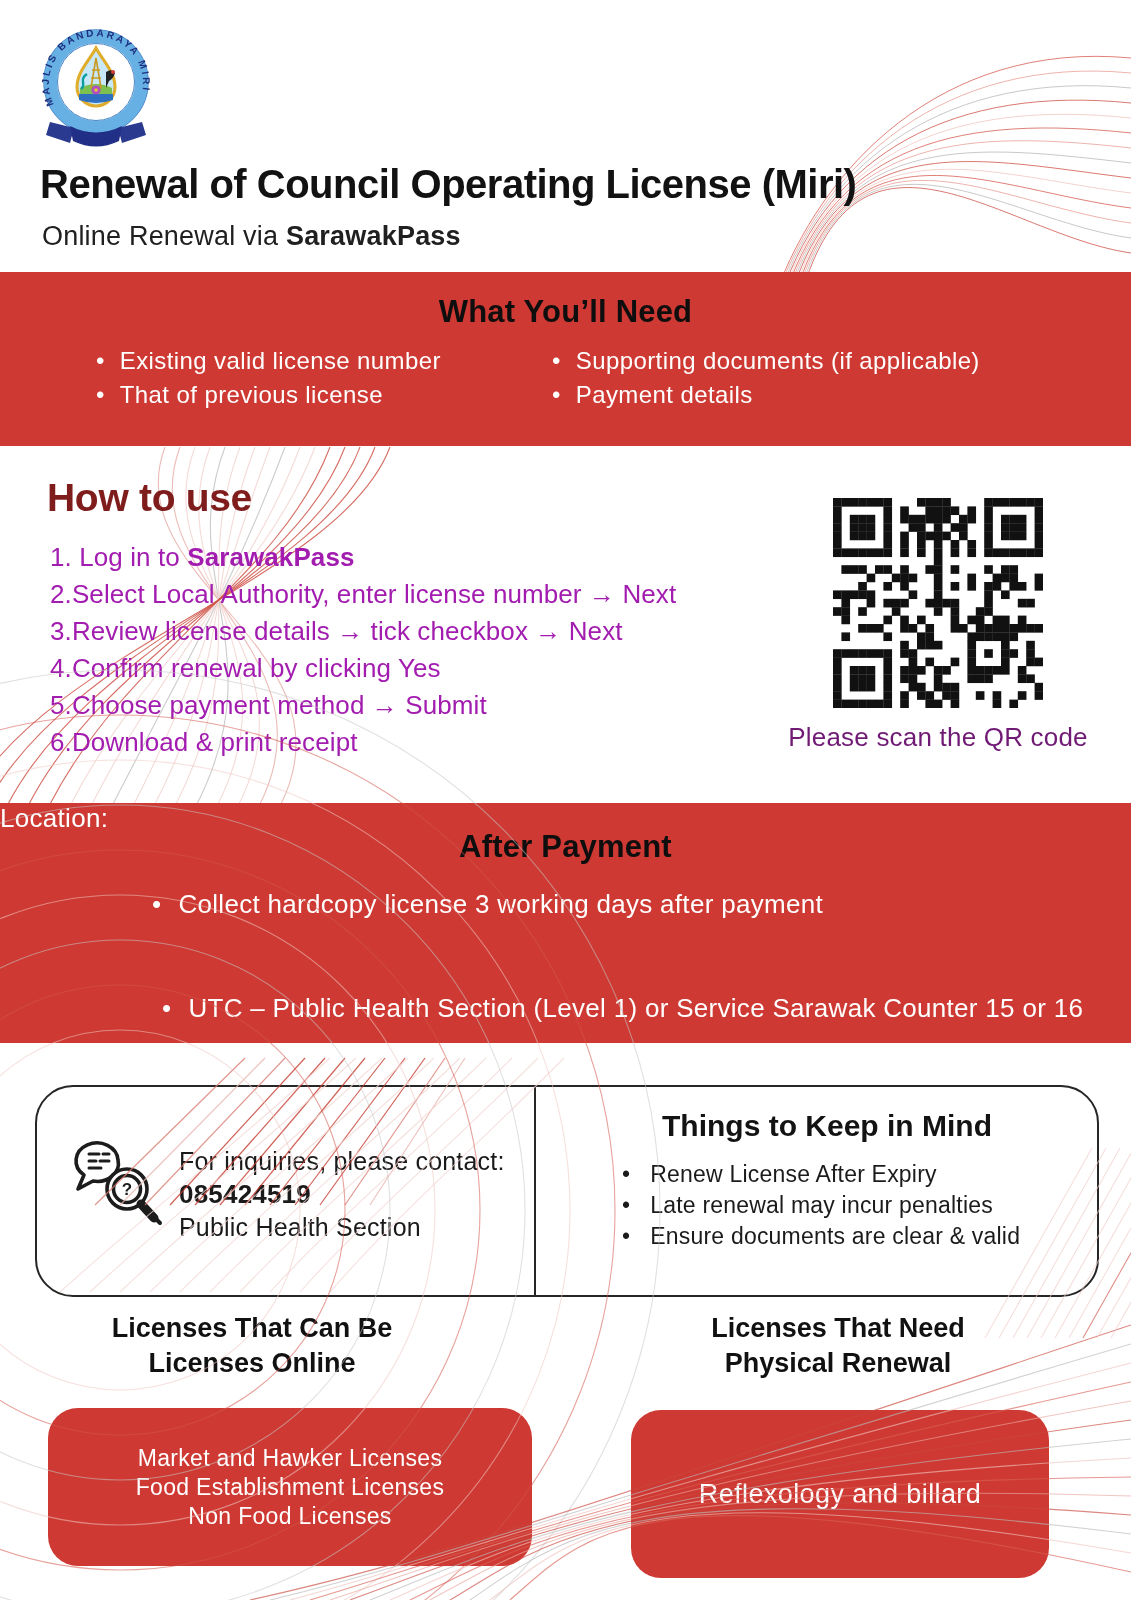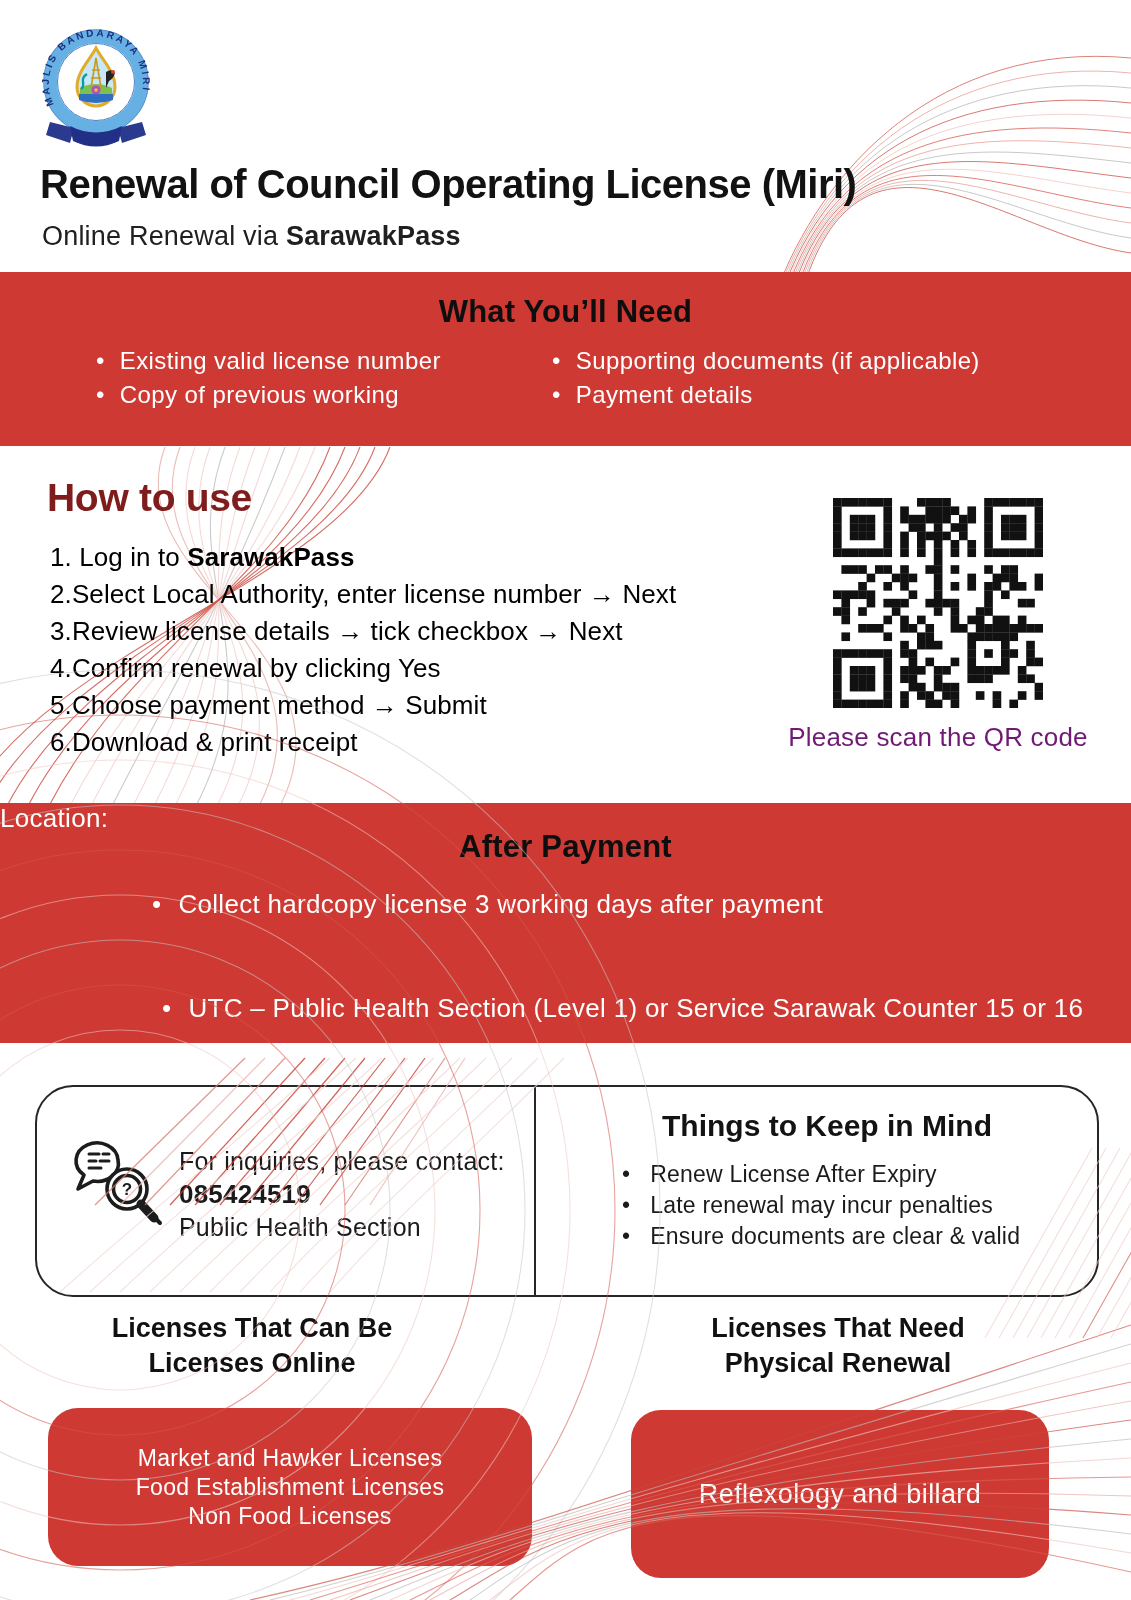--- a/index.html
+++ b/index.html
@@ -33,21 +33,21 @@
   .wyn-list li::before{content:"•";margin-right:15px;}
   .ap-item{position:absolute;color:#fff;font-size:26px;letter-spacing:.3px;}
   .ap-item::before{content:"•";margin-right:17px;}
   .ap-b1{left:152px;top:86px;}
   .ap-loc{left:143px;top:156px;color:#fff;font-size:26px;letter-spacing:.3px;}
   .ap-b2{left:162px;top:190px;}
 
   
   .howto-h{left:47px;top:476px;font-size:39px;font-weight:800;color:#7f1d1d;letter-spacing:-0.3px;}
   #steps{left:50px;top:539px;width:740px;}
-  .step{font-size:26px;line-height:37px;color:#000000;letter-spacing:.1px;}
+  .step{font-size:26px;line-height:37px;color:#a21caf;letter-spacing:.1px;}
   .step b{font-weight:800;}
   .qr-fig{left:833px;top:498px;width:210px;height:210px;}
   .qr-caption{left:938px;top:722px;transform:translateX(-50%);font-size:26px;color:#701a75;white-space:nowrap;letter-spacing:.2px;}
 
   
   .card{left:35px;top:1085px;width:1060px;height:208px;background:#fff;border:2px solid #262626;border-radius:38px;}
   .card-divider{position:absolute;left:497px;top:0;width:2px;height:100%;background:#262626;}
   .contact-icon{position:absolute;left:30px;top:48px;width:104px;height:108px;}
   .contact-text{position:absolute;left:142px;top:58px;line-height:33px;}
   .contact-text p{font-size:25px;color:#1a1a1a;letter-spacing:.2px;}
@@ -133,21 +133,21 @@
       </svg>
     </div>
 
     <h1 class="abs title">Renewal of Council Operating License (Miri)</h1>
     <p class="abs subtitle"><span>Online Renewal via </span><b>SarawakPass</b></p>
 
     <section class="abs band band-1">
       <h2>What You’ll Need</h2>
       <ul class="wyn-list wyn-left">
           <li>Existing valid license number</li>
-          <li>Copy of previous working</li>
+          <li>That of previous license</li>
         </ul>
       <ul class="wyn-list wyn-right">
           <li>Supporting documents (if applicable)</li>
           <li>Payment details</li>
         </ul>
     </section>
 
     <h2 class="abs howto-h">How to use</h2>
     <div class="abs" id="steps">
         <div class="step">1. Log in to <b>SarawakPass</b></div>

